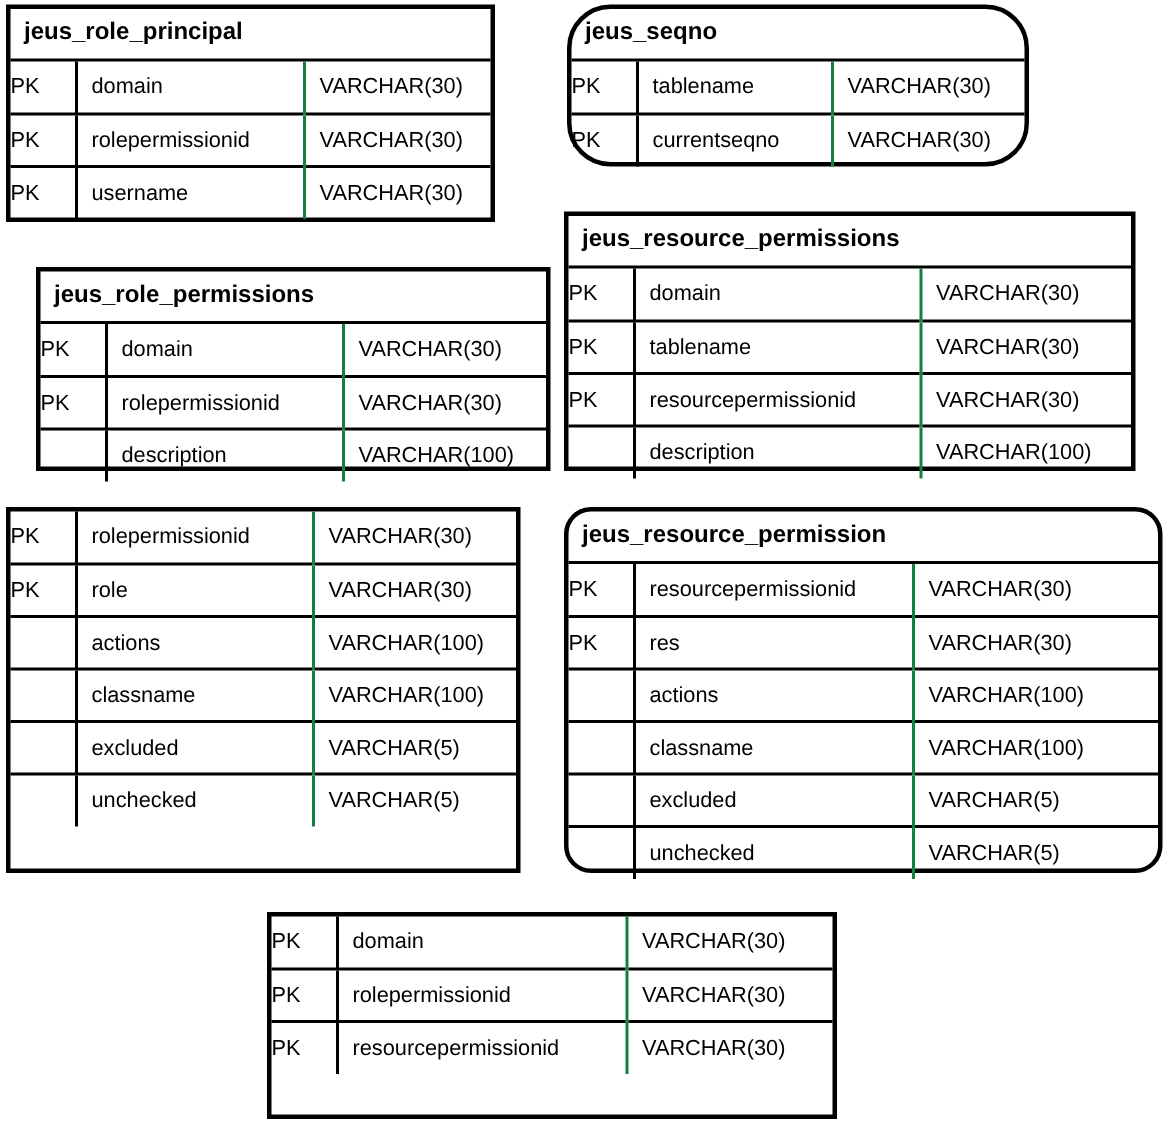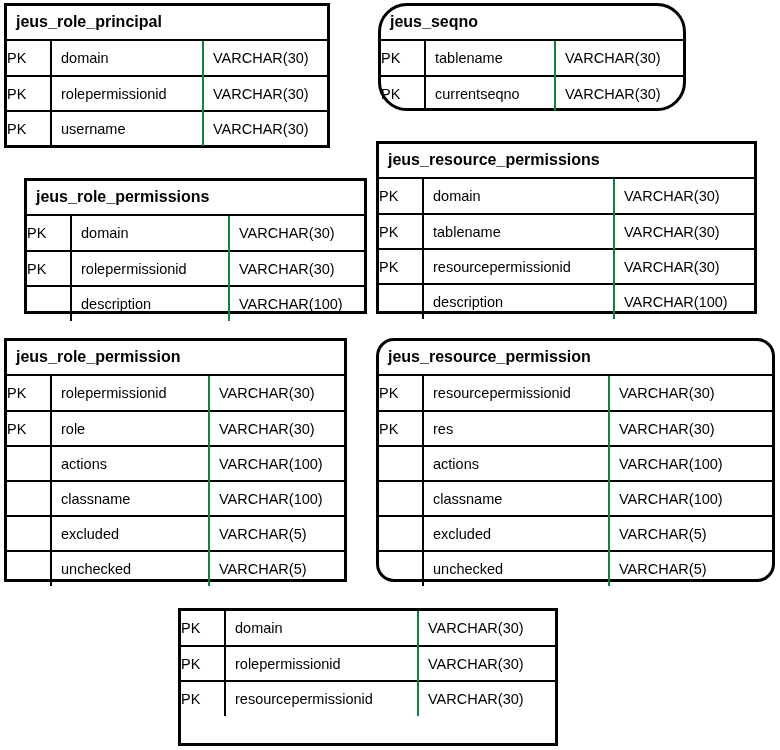--- a/index.html
+++ b/index.html
@@ -176,21 +176,20 @@
           </tr>
           <tr class="attr-row">
             <td class="cell-key"></td>
             <td class="cell-name">description</td>
             <td class="cell-type">VARCHAR(100)</td>
           </tr>
         </tbody>
       </table>
     </div>
     <div class="entity" style="left: 4px; top: 338px; width: 343px; height: 244px;">
-      <div class="entity-title">jeus_role_permission</div>
       <table class="attr-table">
         <colgroup>
           <col style="width: 44px;">
           <col style="width: 158px;">
           <col>
         </colgroup>
         <tbody>
           <tr class="attr-row">
             <td class="cell-key">PK</td>
             <td class="cell-name">rolepermissionid</td>

